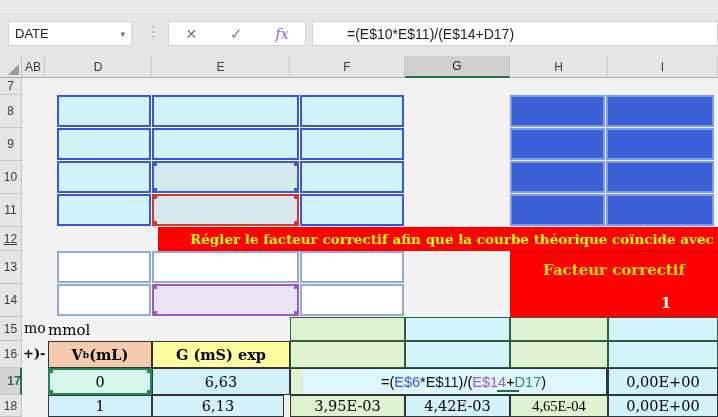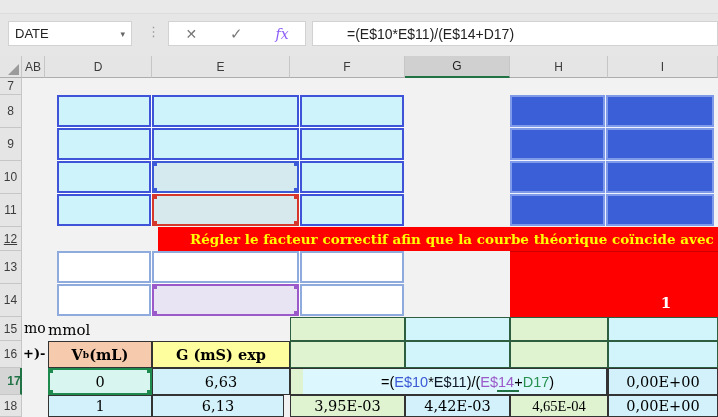--- a/index.html
+++ b/index.html
@@ -224,20 +224,21 @@
         <span></span>
         <i class="h tl"></i>
         <i class="h tr"></i>
         <i class="h bl"></i>
         <i class="h br"></i>
       </div>
     <div class="c"></div>
   </div>
 
   <div class="fact">
+    <div class="t">Facteur correctif</div>
     <div class="v">1</div>
   </div>
 
   <div class="stray" style="left:24px;top:320px;font-size:14px;">mo</div>
   <div class="stray" style="left:48px;top:321px;font-size:15px;">mmol</div>
   <div class="stray" style="left:23px;top:346px;font-size:13px;font-weight:bold;">+)-</div>
 
   <div class="tblC">
     <div class="c hd bg-green">
         <span></span>
@@ -284,21 +285,21 @@
     <span>0</span>
       <i class="h tl"></i>
       <i class="h tr"></i>
       <i class="h bl"></i>
       <i class="h br"></i>
   </div>
   <div class="cell bg-cyanl" style="left:152px;top:368px;width:138px;height:27px;">6,63</div>
   <div class="sliver"></div>
   <div class="overlay">
     <span class="fk">=(</span>
-      <span class="fb">E$10</span>
+      <span class="fb">E$6</span>
       <span class="fk">*</span>
       <span class="fr">E$11</span>
       <span class="fk">)/(</span>
       <span class="fp">E$14</span>
       <span class="fk">+</span>
       <span class="fg">D17</span>
       <span class="fk">)</span>
   </div>
   <div class="cursorline"></div>
   <div class="cell bg-cyanl" style="left:608px;top:368px;width:110px;height:27px;">0,00E+00</div>

